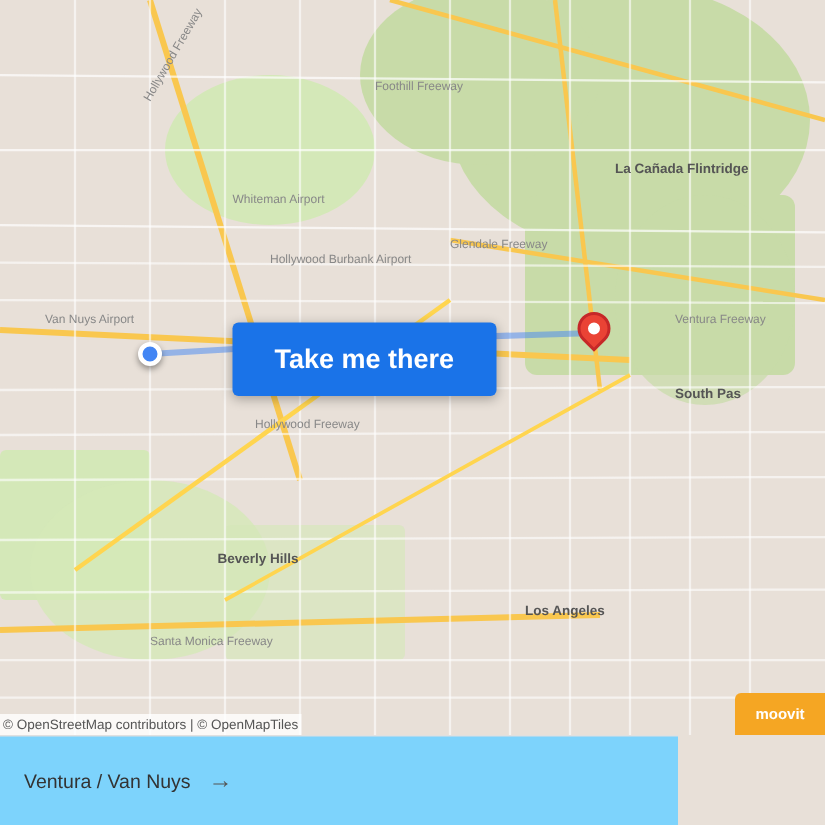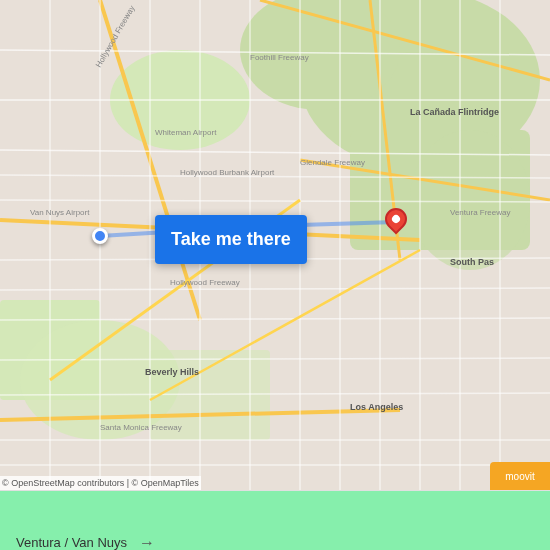--- a/index.html
+++ b/index.html
@@ -22,21 +22,21 @@
 
     
     #take-me-there-btn {
       position: absolute;
       top: 215px;
       left: 155px;
       background: #1a73e8;
       color: white;
       border: none;
       border-radius: 4px;
-      padding: 14px 16px;
+      padding: 14px 28px;
       font-size: 18px;
       font-weight: bold;
       cursor: pointer;
       z-index: 10;
       white-space: nowrap;
       box-shadow: 0 2px 8px rgba(0,0,0,0.3);
     }
 
     
     .origin-marker {
@@ -105,30 +105,30 @@
       display: flex;
       align-items: center;
       justify-content: center;
       z-index: 10;
       border-radius: 4px 0 0 0;
     }
 
     .moovit-logo-text {
       color: white;
       font-size: 10px;
-      font-weight: normal;
+      font-weight: bold;
     }
 
     
     #bottom-bar {
-      width: 550px;
+      width: 452px;
       height: 60px;
-      background: #86efac;
+      background: #7dd3fc;
       display: flex;
-      align-items: flex-end;
+      align-items: center;
       padding: 0 16px;
       position: absolute;
       bottom: 0;
       left: 0;
       border-top: 1px solid #e0e0e0;
     }
 
     .from-label {
       font-size: 13px;
       color: #333;

